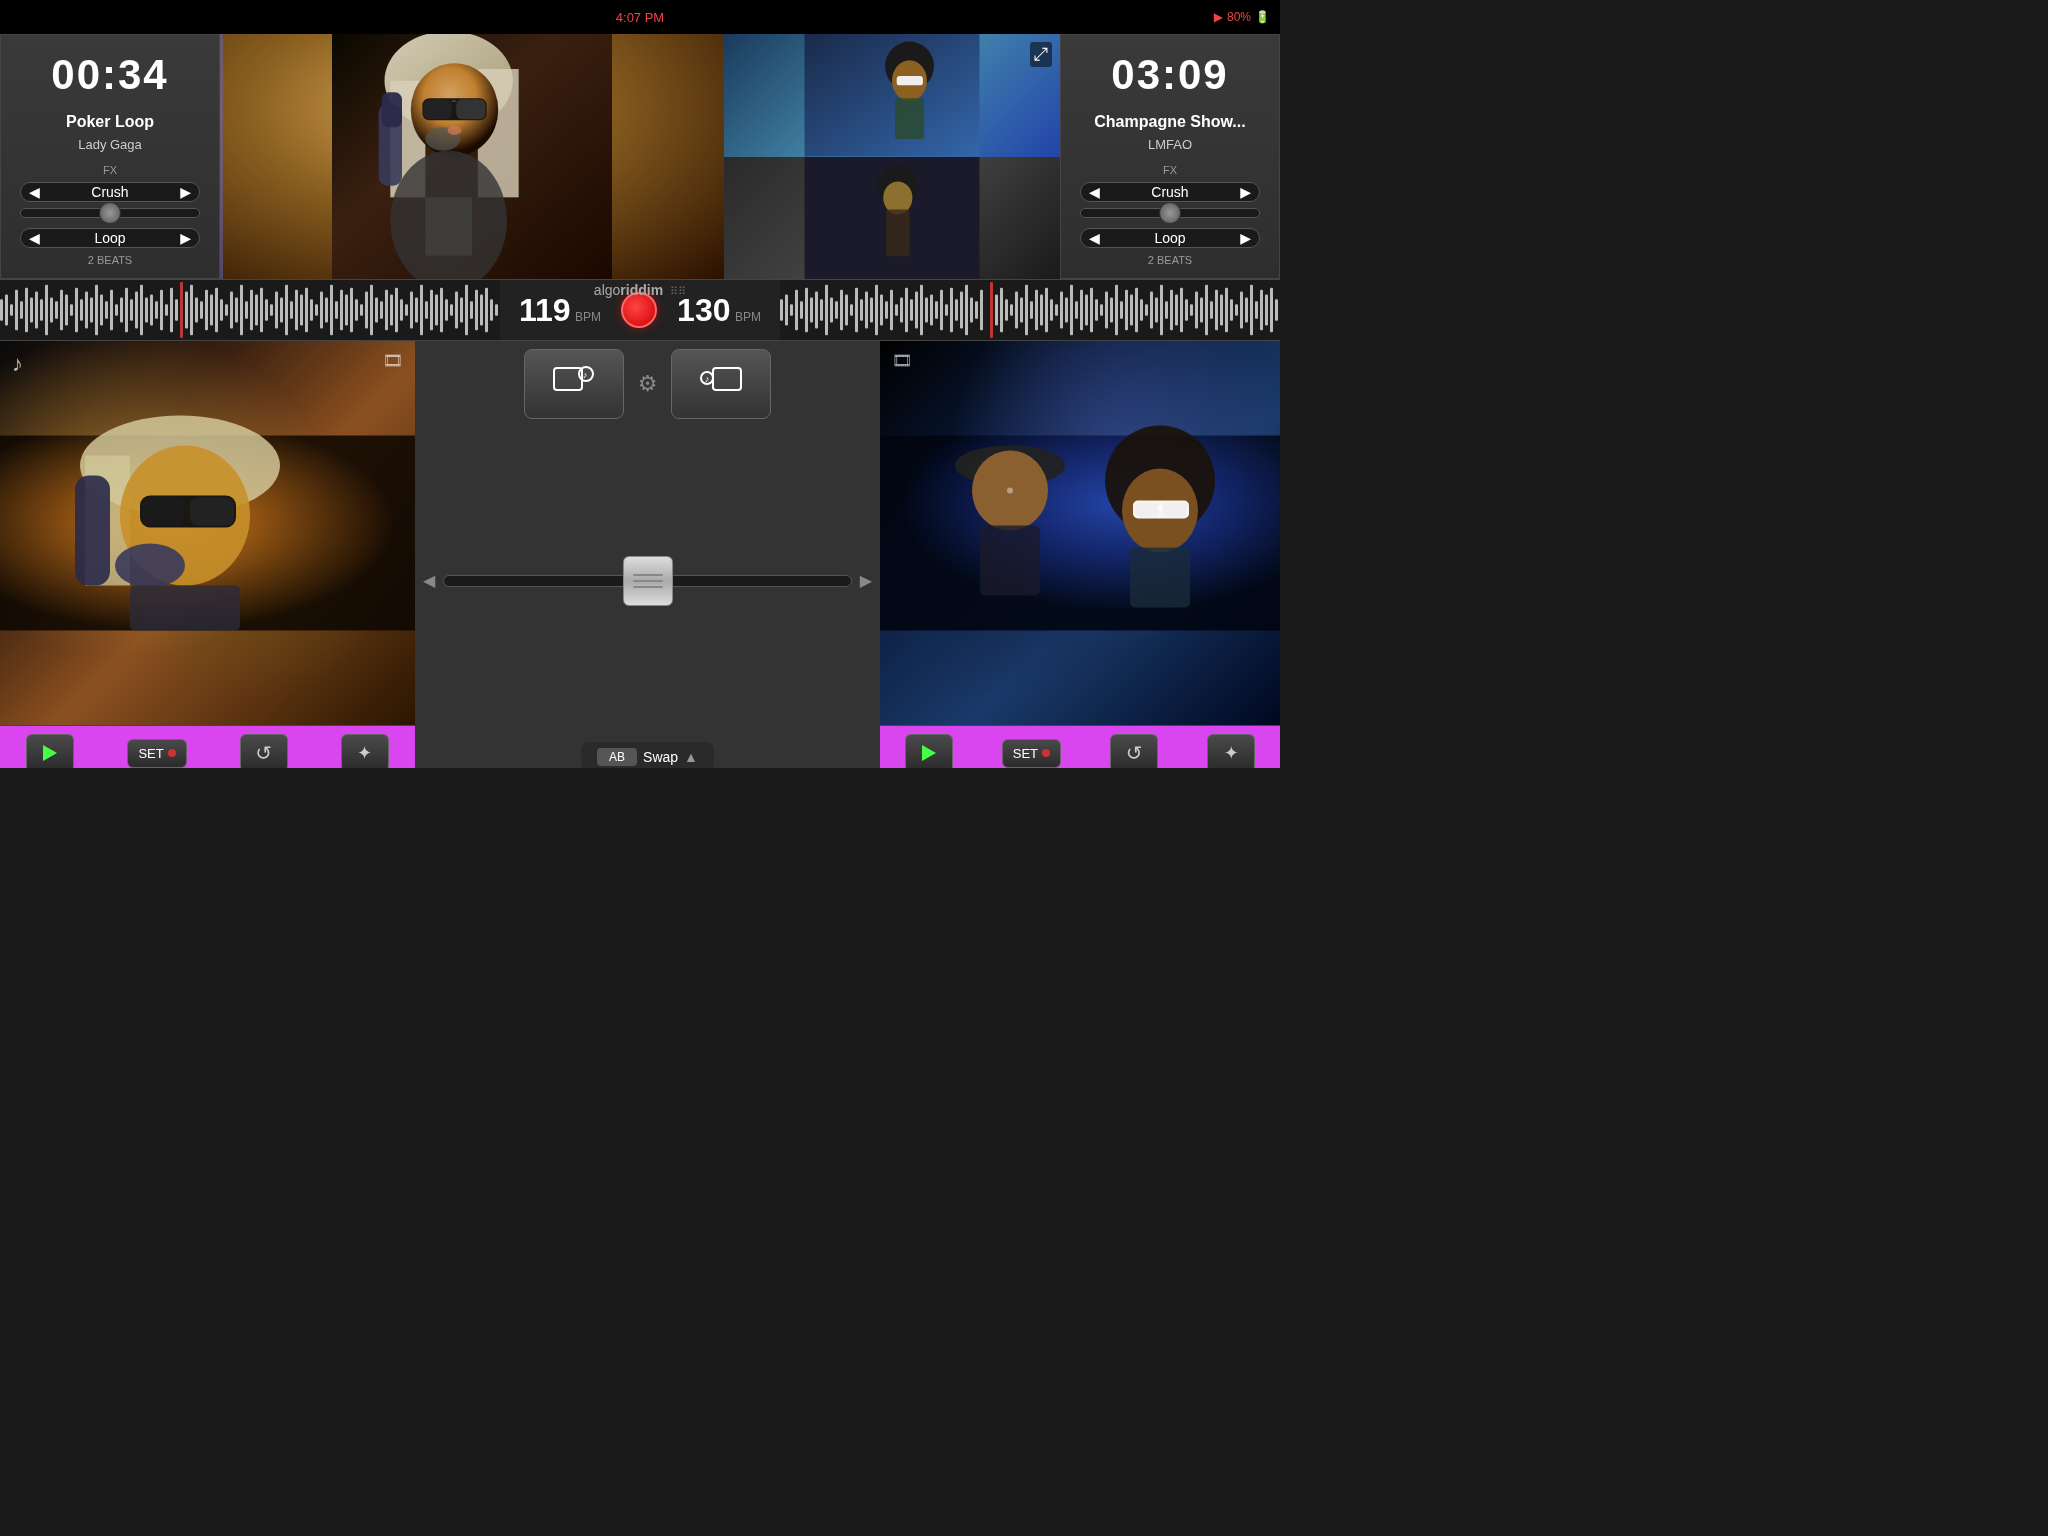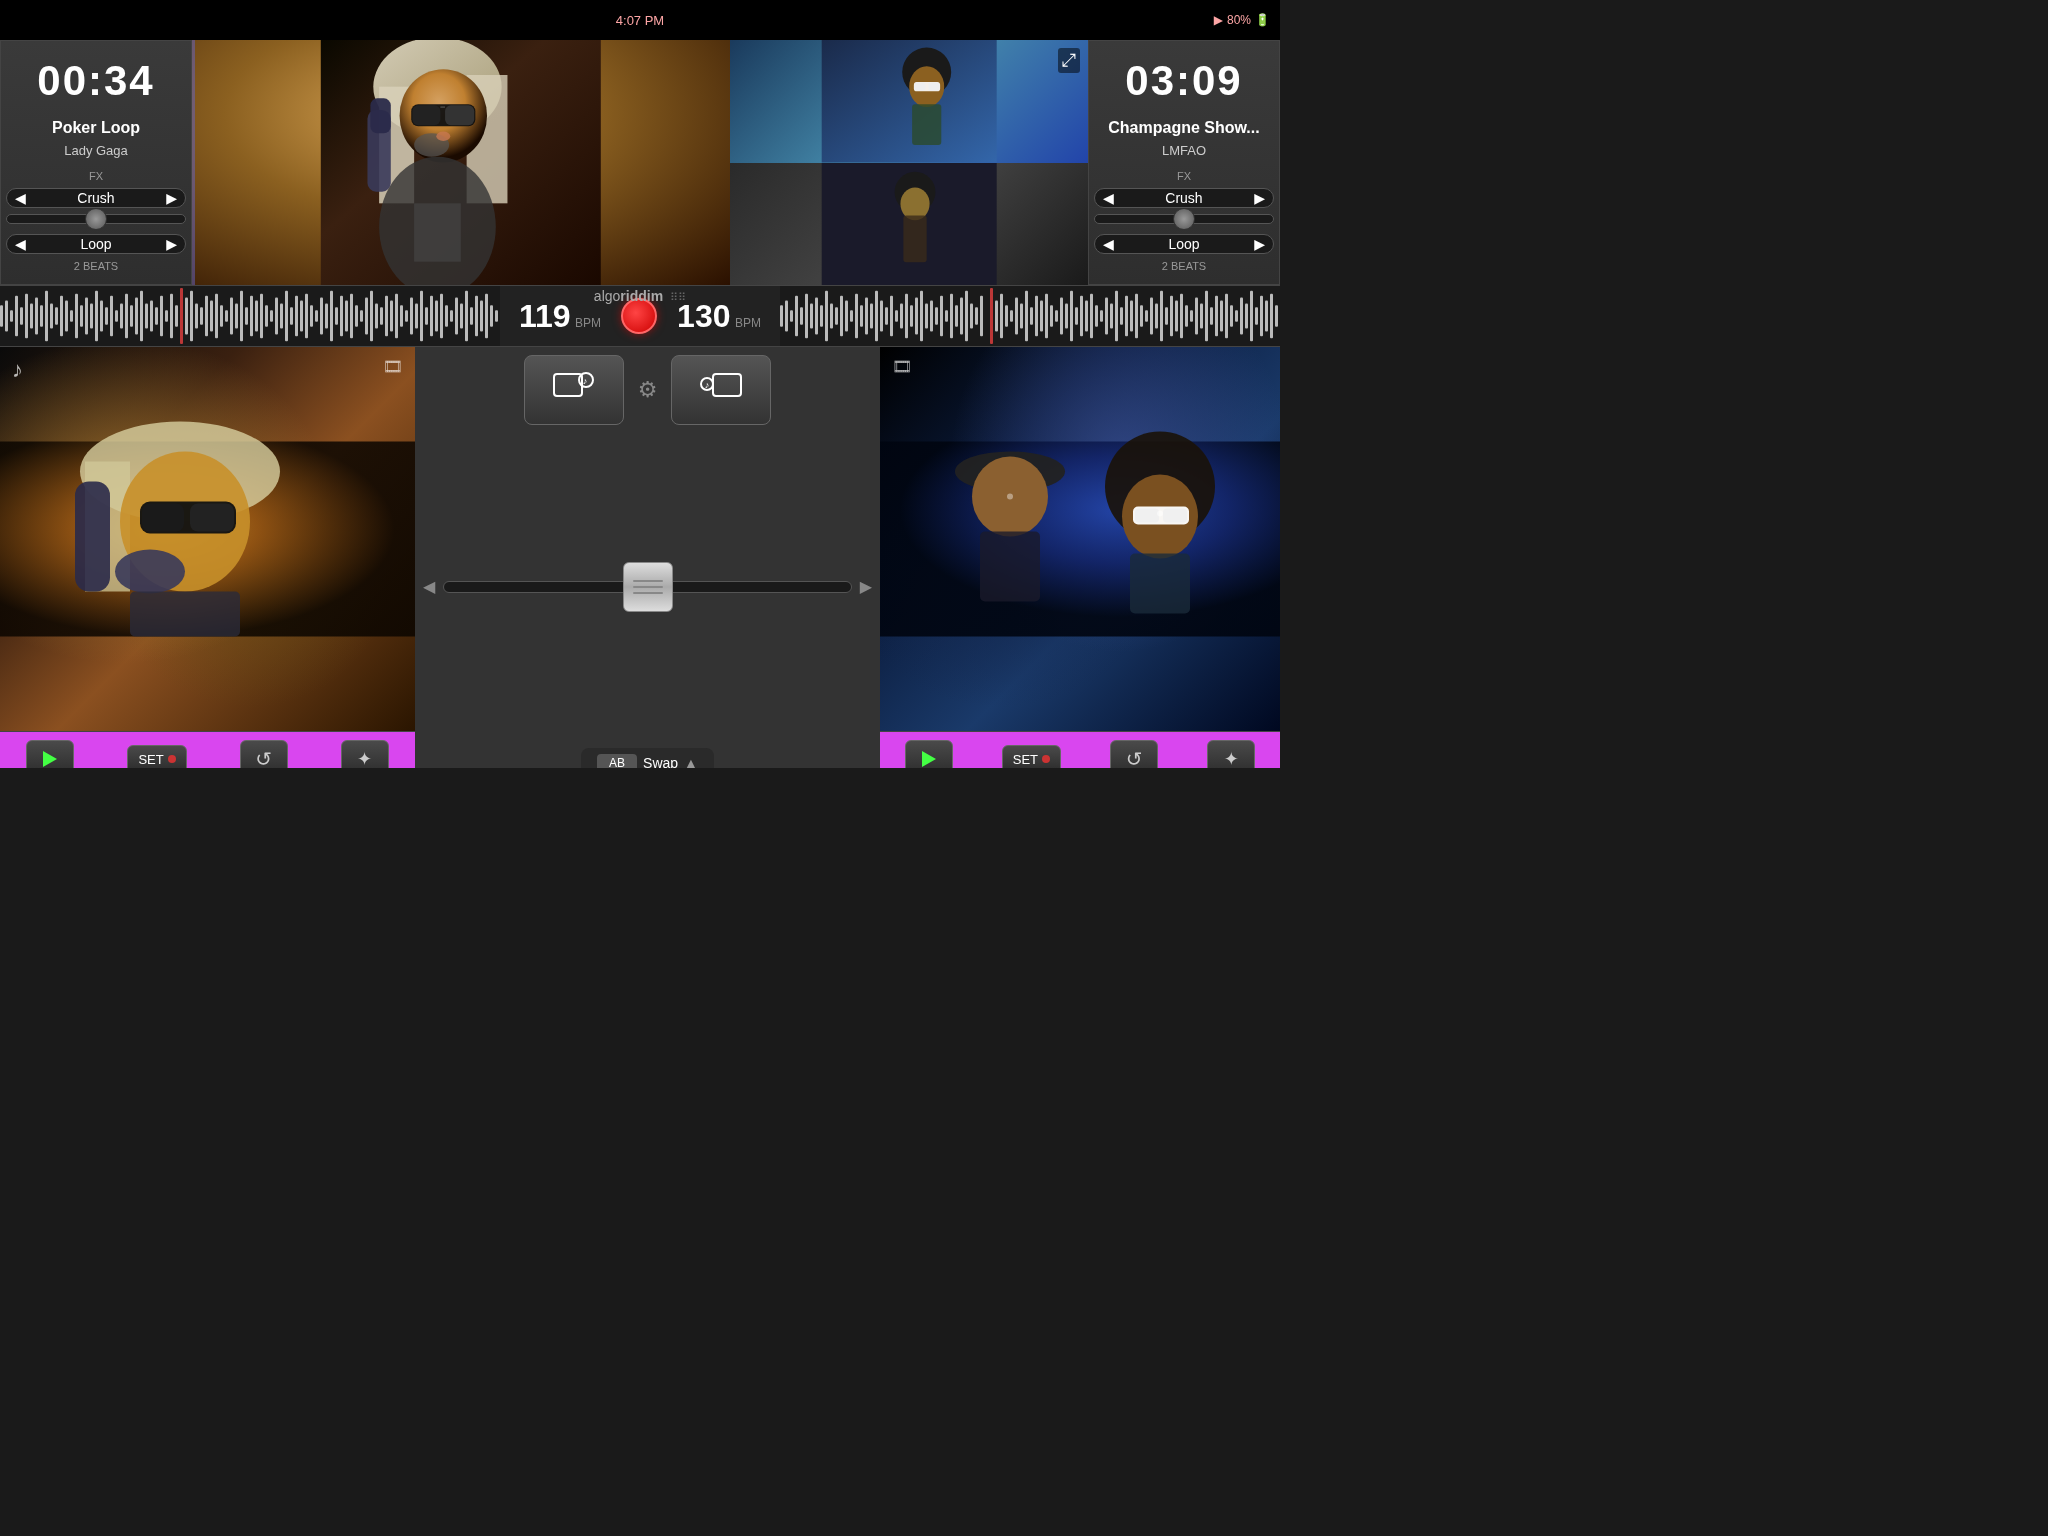--- a/index.html
+++ b/index.html
@@ -9,27 +9,27 @@
       width: 1280px;
       height: 768px;
       overflow: hidden;
       font-family: 'Helvetica Neue', Helvetica, Arial, sans-serif;
       color: white;
     }
 
     
     .status-bar {
       background: #000;
-      height: 40px;
+      height: 34px;
       display: flex;
       align-items: center;
       justify-content: center;
       position: relative;
       font-size: 13px;
-      color: #fca5a5;
+      color: #ef4444;
     }
     .status-bar .time {
       position: absolute;
       left: 50%;
       transform: translateX(-50%);
     }
     .status-bar .right {
       position: absolute;
       right: 10px;
       display: flex;
@@ -49,21 +49,21 @@
 
     
     .top-section {
       display: flex;
       height: 245px;
       background: #2c2c2c;
     }
 
     
     .deck-panel {
-      width: 192px;
+      width: 220px;
       background: linear-gradient(180deg, #3a3a3a 0%, #2e2e2e 100%);
       border: 1px solid #444;
       padding: 12px;
       display: flex;
       flex-direction: column;
       align-items: center;
       gap: 6px;
     }
 
     .deck-timer {

